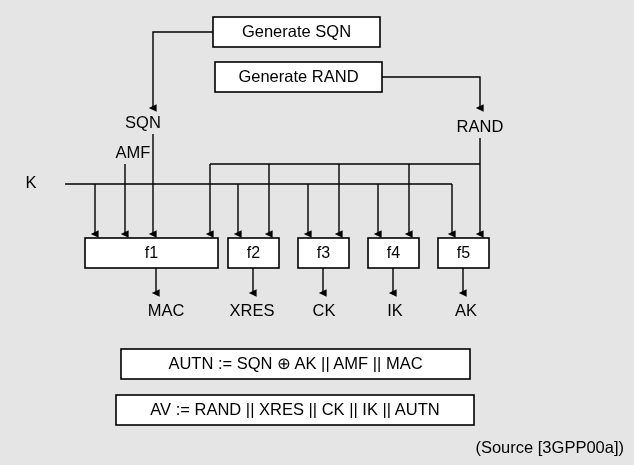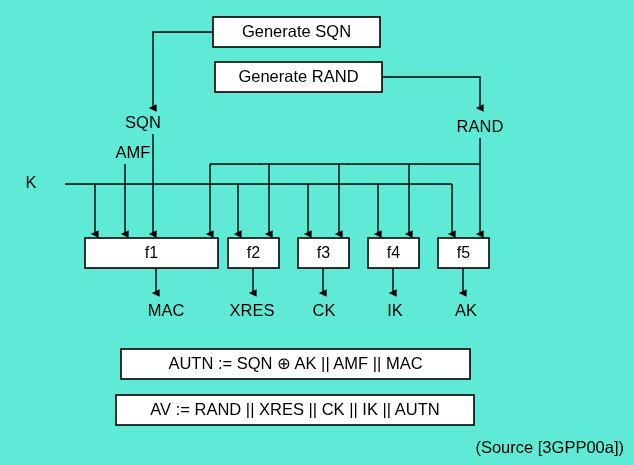--- a/index.html
+++ b/index.html
@@ -10,21 +10,21 @@
   body {
     width: 634px;
     height: 465px;
     font-family: "Liberation Sans", sans-serif;
     overflow: hidden;
   }
   #diagram-root {
     position: relative;
     width: 634px;
     height: 465px;
-    background: #5eead4;
+    background: #e5e5e5;
   }
   svg#auth-vector-diagram {
     display: block;
     width: 634px;
     height: 465px;
   }
   .box-rect {
     fill: #ffffff;
     stroke: #000000;
     stroke-width: 1.6;

